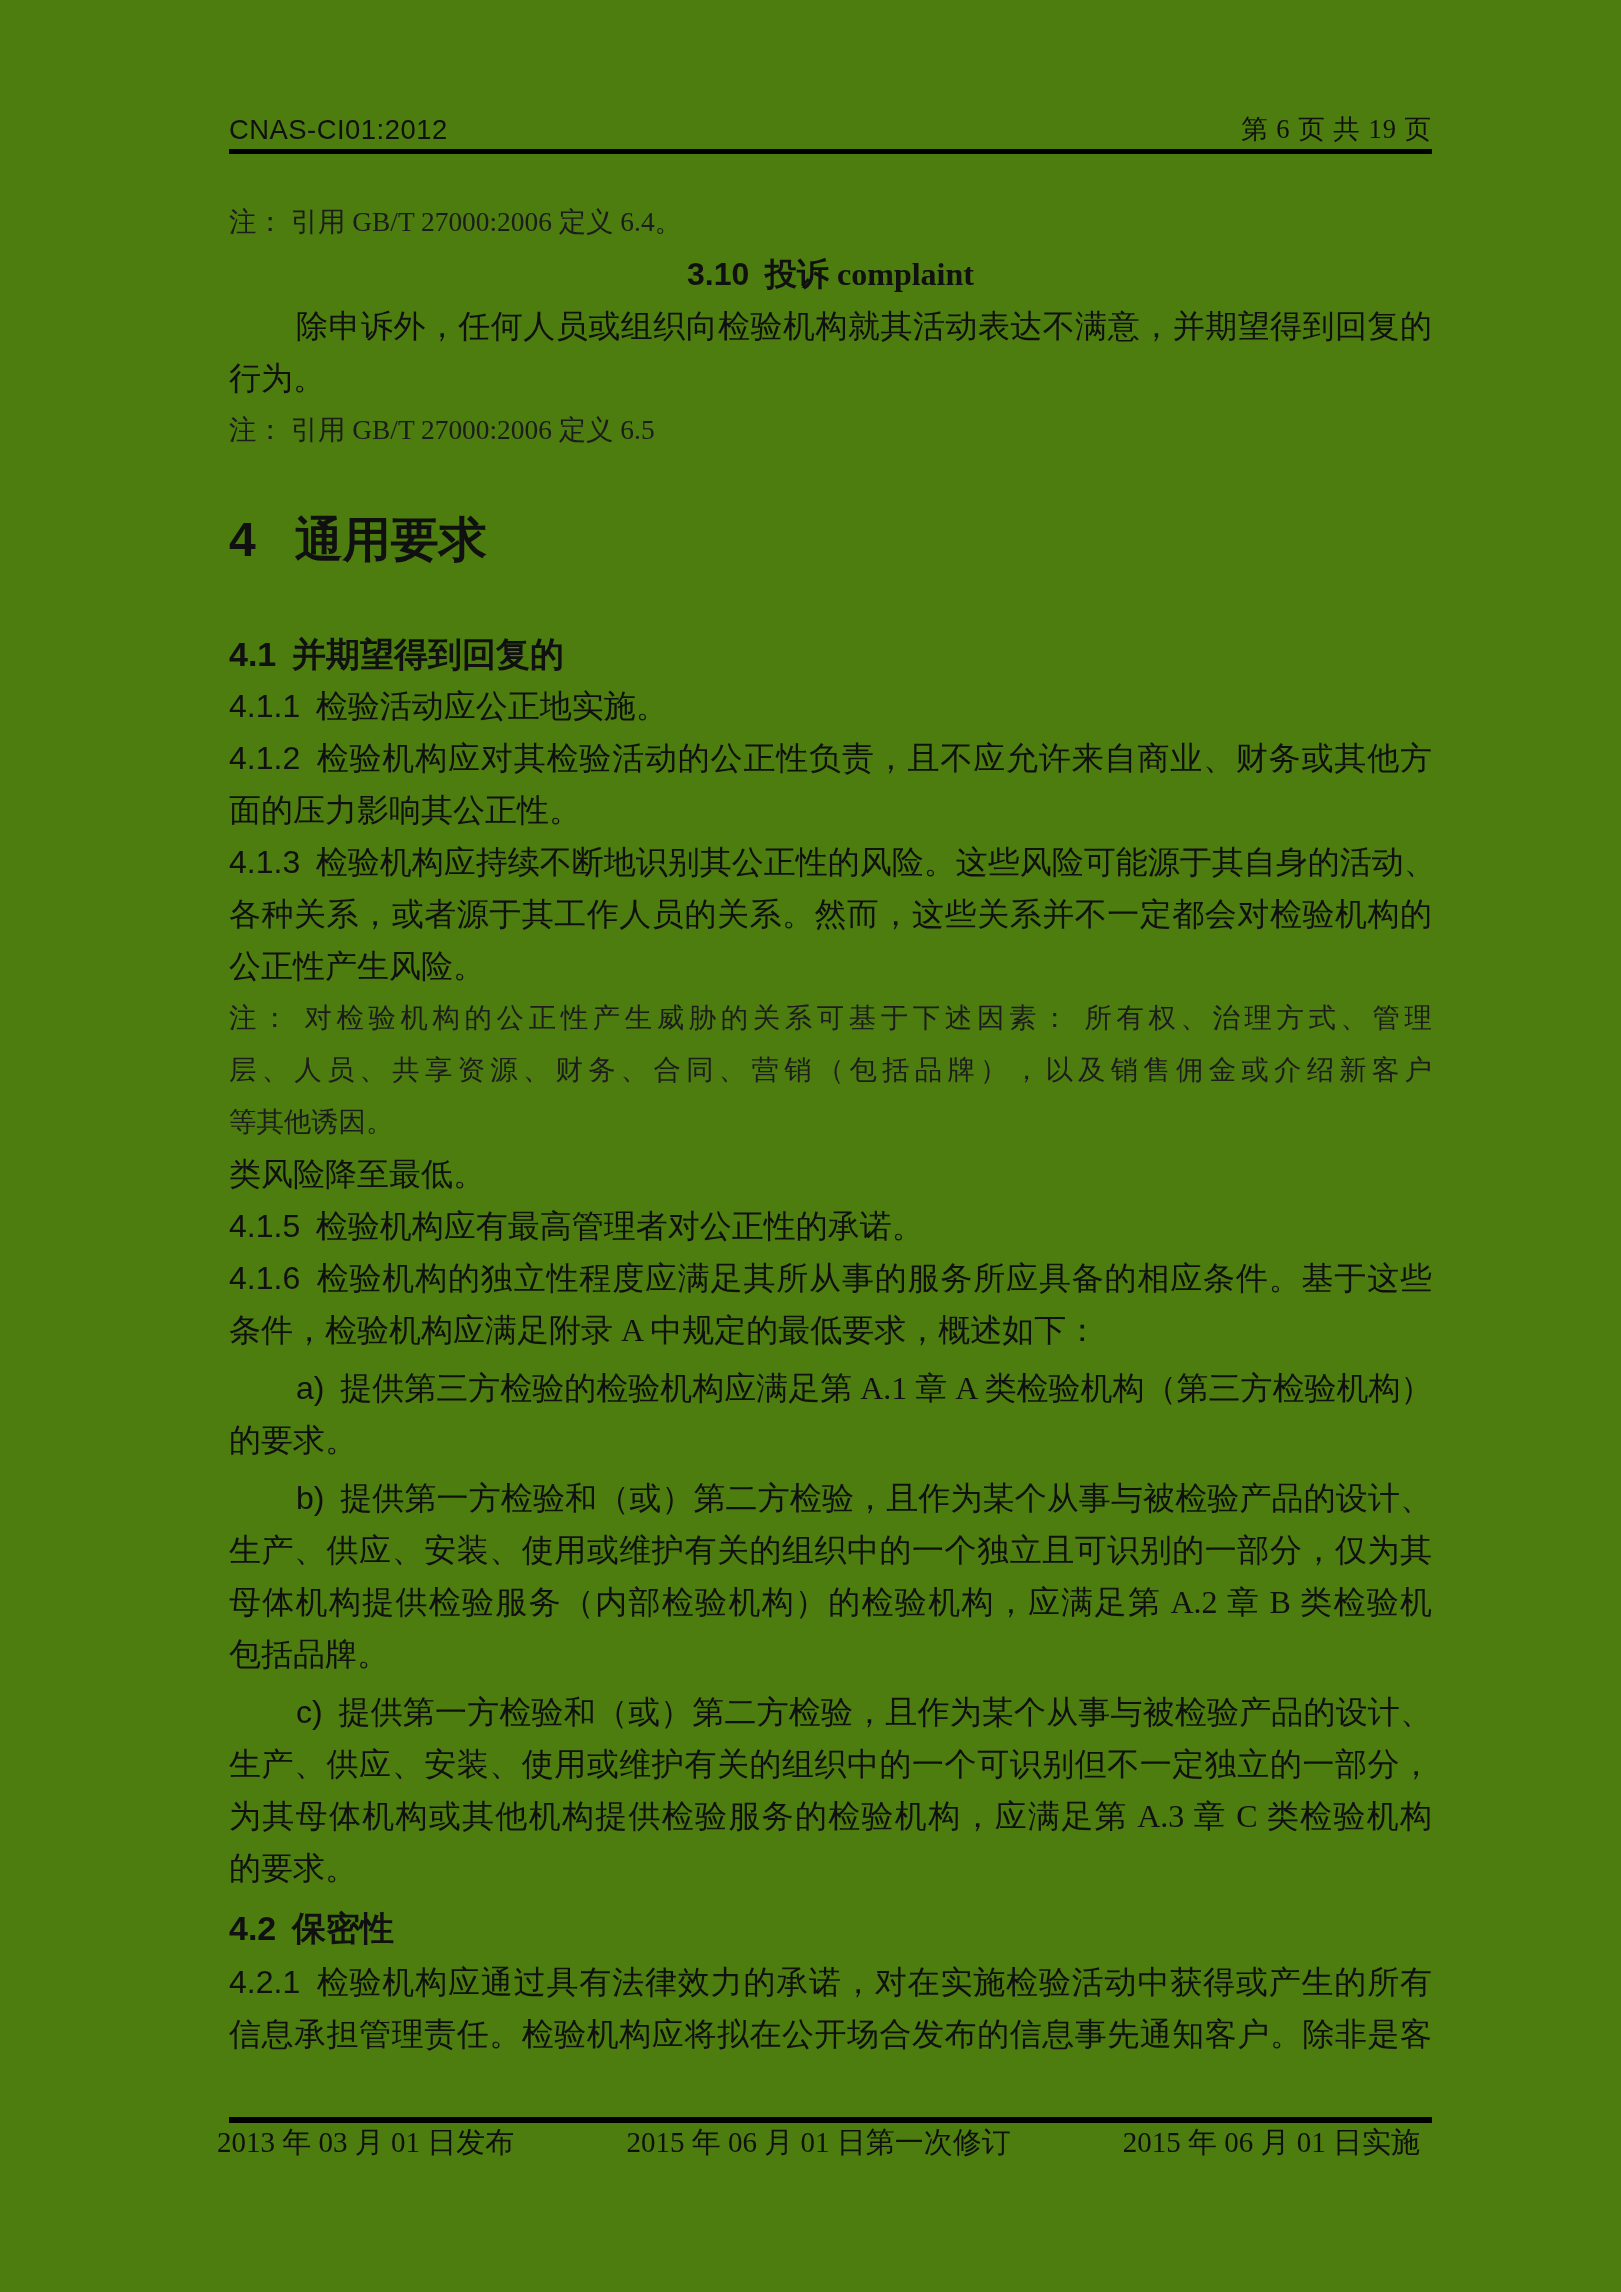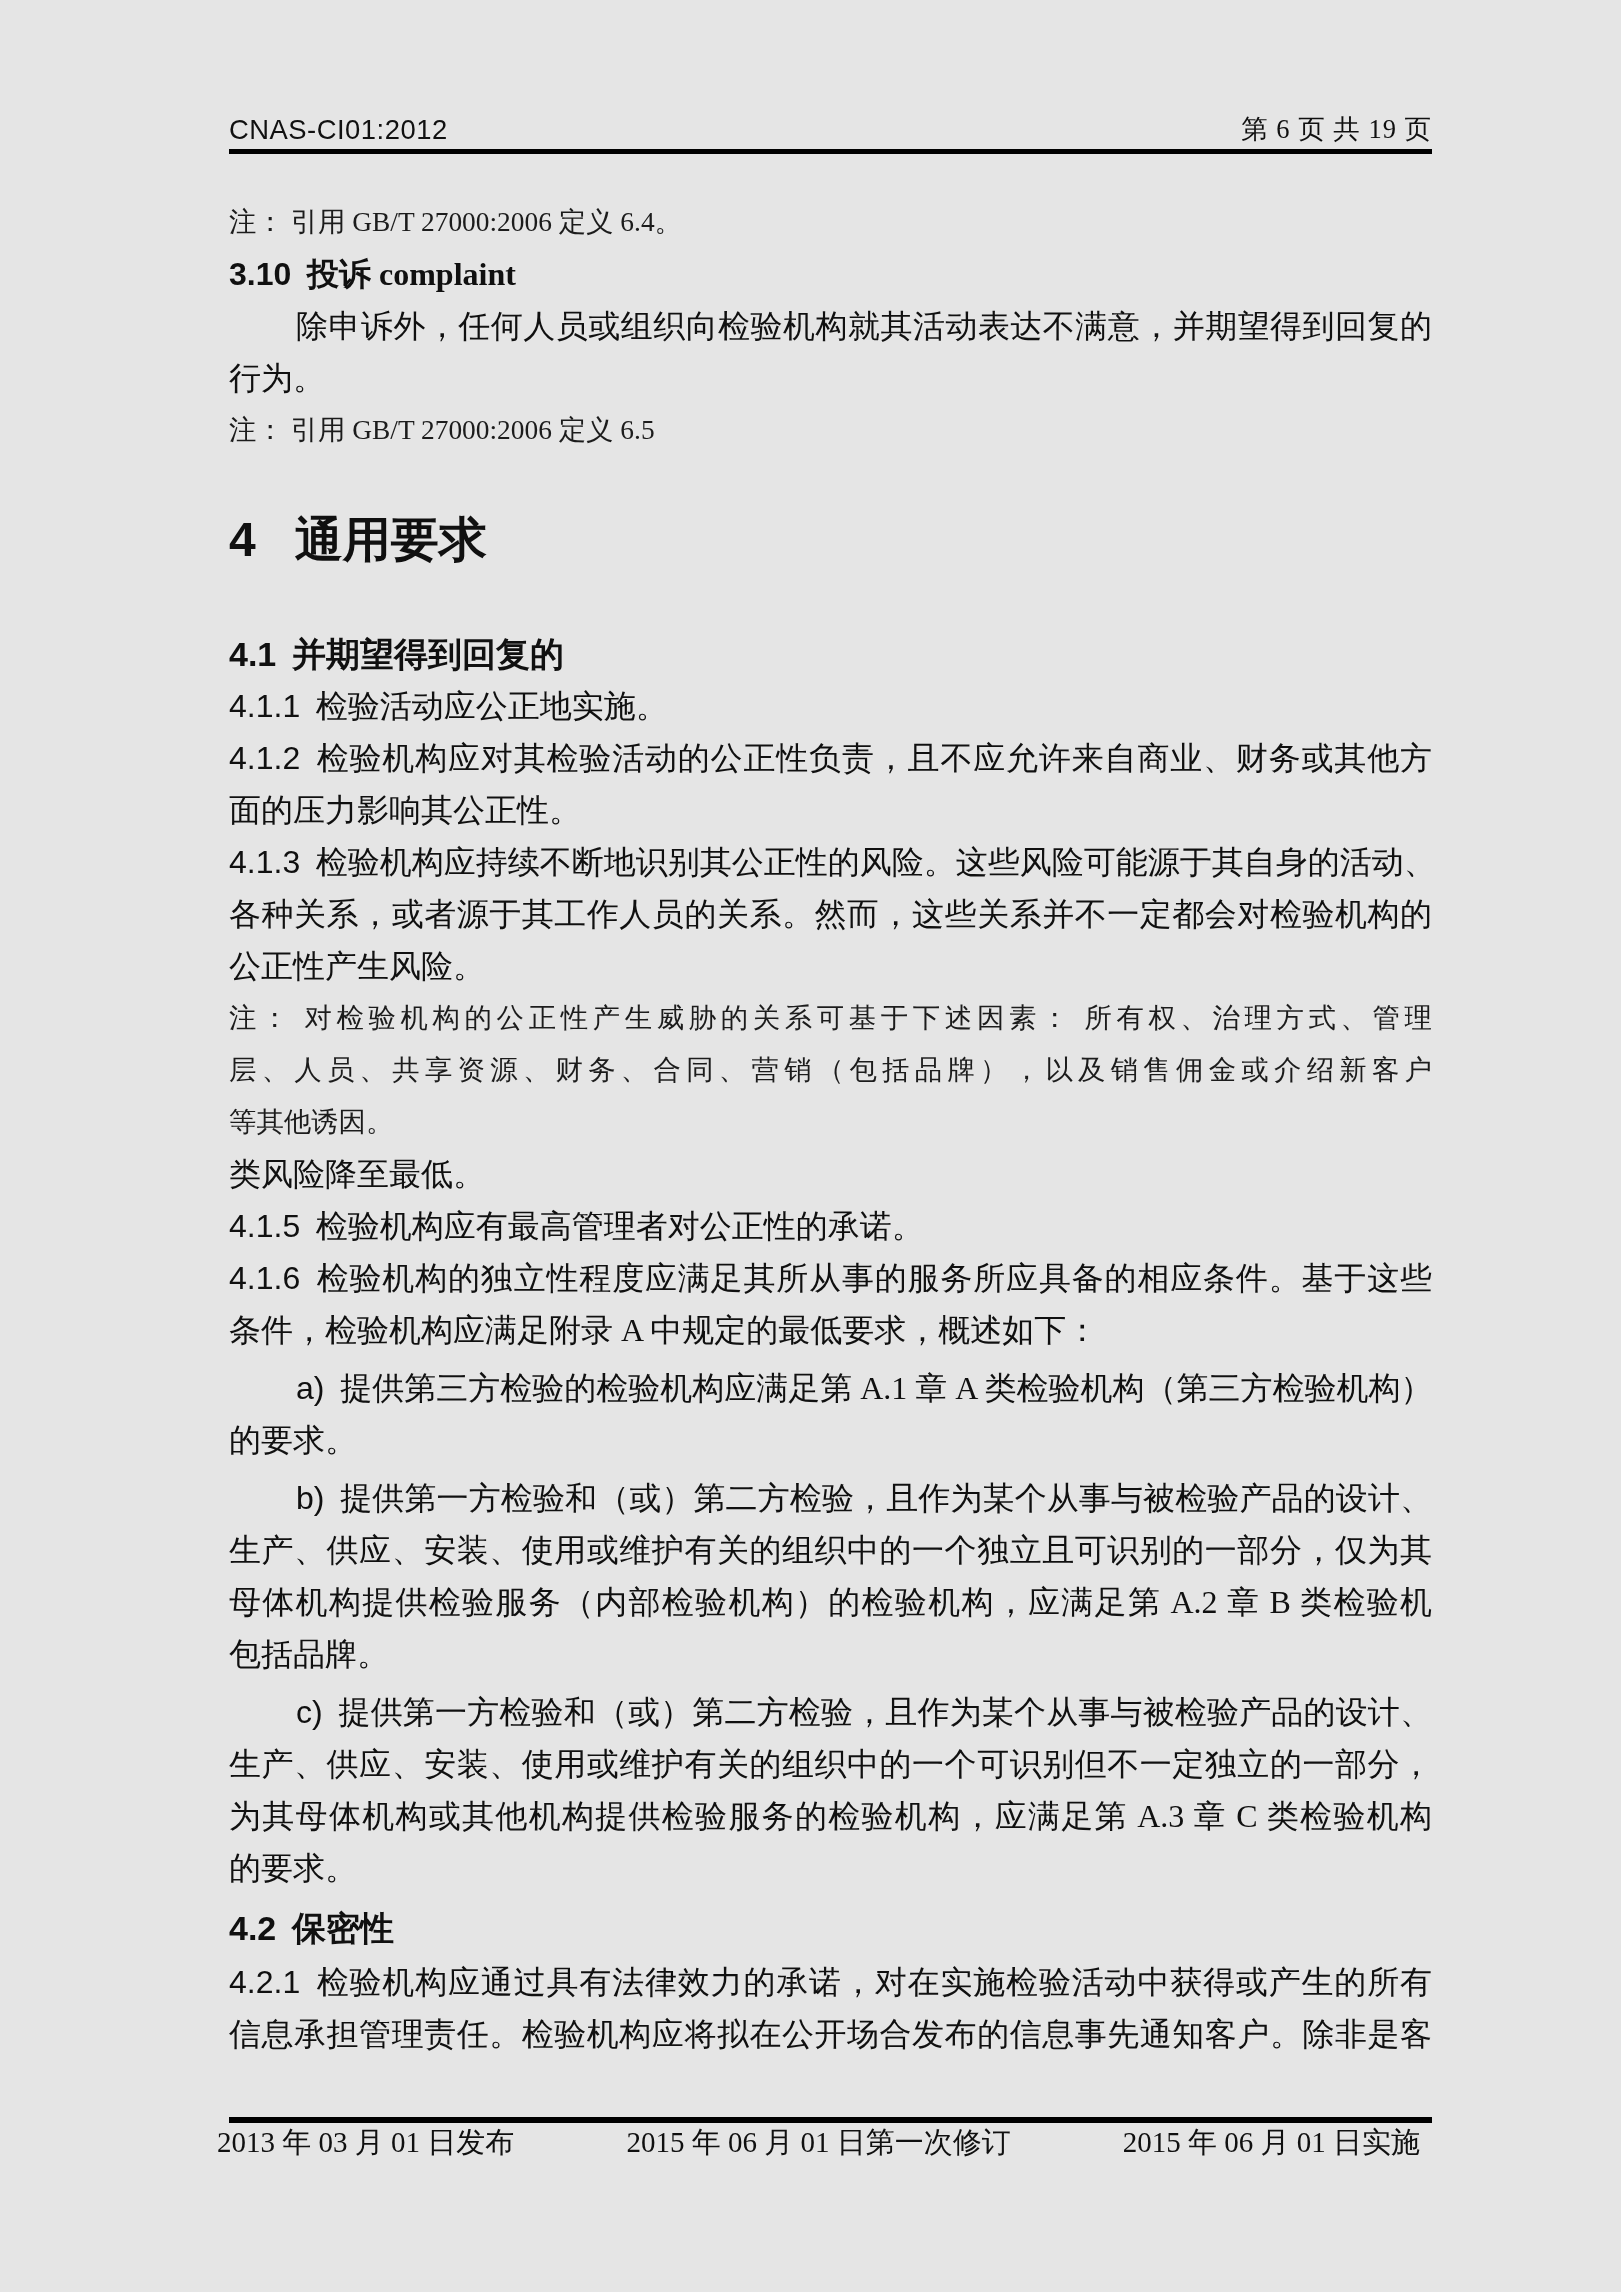--- a/index.html
+++ b/index.html
@@ -1,19 +1,19 @@
 <!DOCTYPE html>
 <html><head>
 <meta charset="utf-8">
 <style>
   html,body{margin:0;padding:0;background:#888;}
   .page{
     position:relative;
     width:1621px;height:2293px;
-    background:#e5e5e5;
+    background:#4d7c0f;
     overflow:hidden;
     color:#101010;
     font-family:"Liberation Serif", serif;
   }
   
   .hdr{
     position:absolute;left:229px;top:110px;width:1203px;height:39px;
     line-height:39px;display:flex;justify-content:space-between;
   }
   .hdr .code{font-family:"Liberation Sans", sans-serif;font-size:27.4px;letter-spacing:0.5px;}
@@ -29,21 +29,21 @@
   .doc{position:absolute;left:229px;top:196px;width:1203px;}
   .ln{
     height:52px;line-height:52px;font-size:32px;
     white-space:nowrap;
   }
   .just{text-align:justify;text-align-last:justify;}
   .ind{padding-left:67px;}
   .note{font-size:27.4px;color:#1c1c1c;}
   .num{font-family:"Liberation Sans", sans-serif;margin-right:15.7px;}
   .num:empty{display:none;margin:0;}
-  .h3{font-weight:bold;}
+  .h3{font-weight:bold;text-align:center;}
   .h3 .num{font-weight:bold;}
   .h1{
     height:59px;line-height:59px;font-size:48px;font-weight:bold;
     margin-top:54px;margin-bottom:59px;white-space:nowrap;
   }
   .h1 .num{font-weight:bold;margin-right:39px;}
   .h2{font-weight:bold;font-size:34px;}
   .h2 .num{font-weight:bold;}
   .m2{margin-top:2px;}
   .m4{margin-top:6px;}

